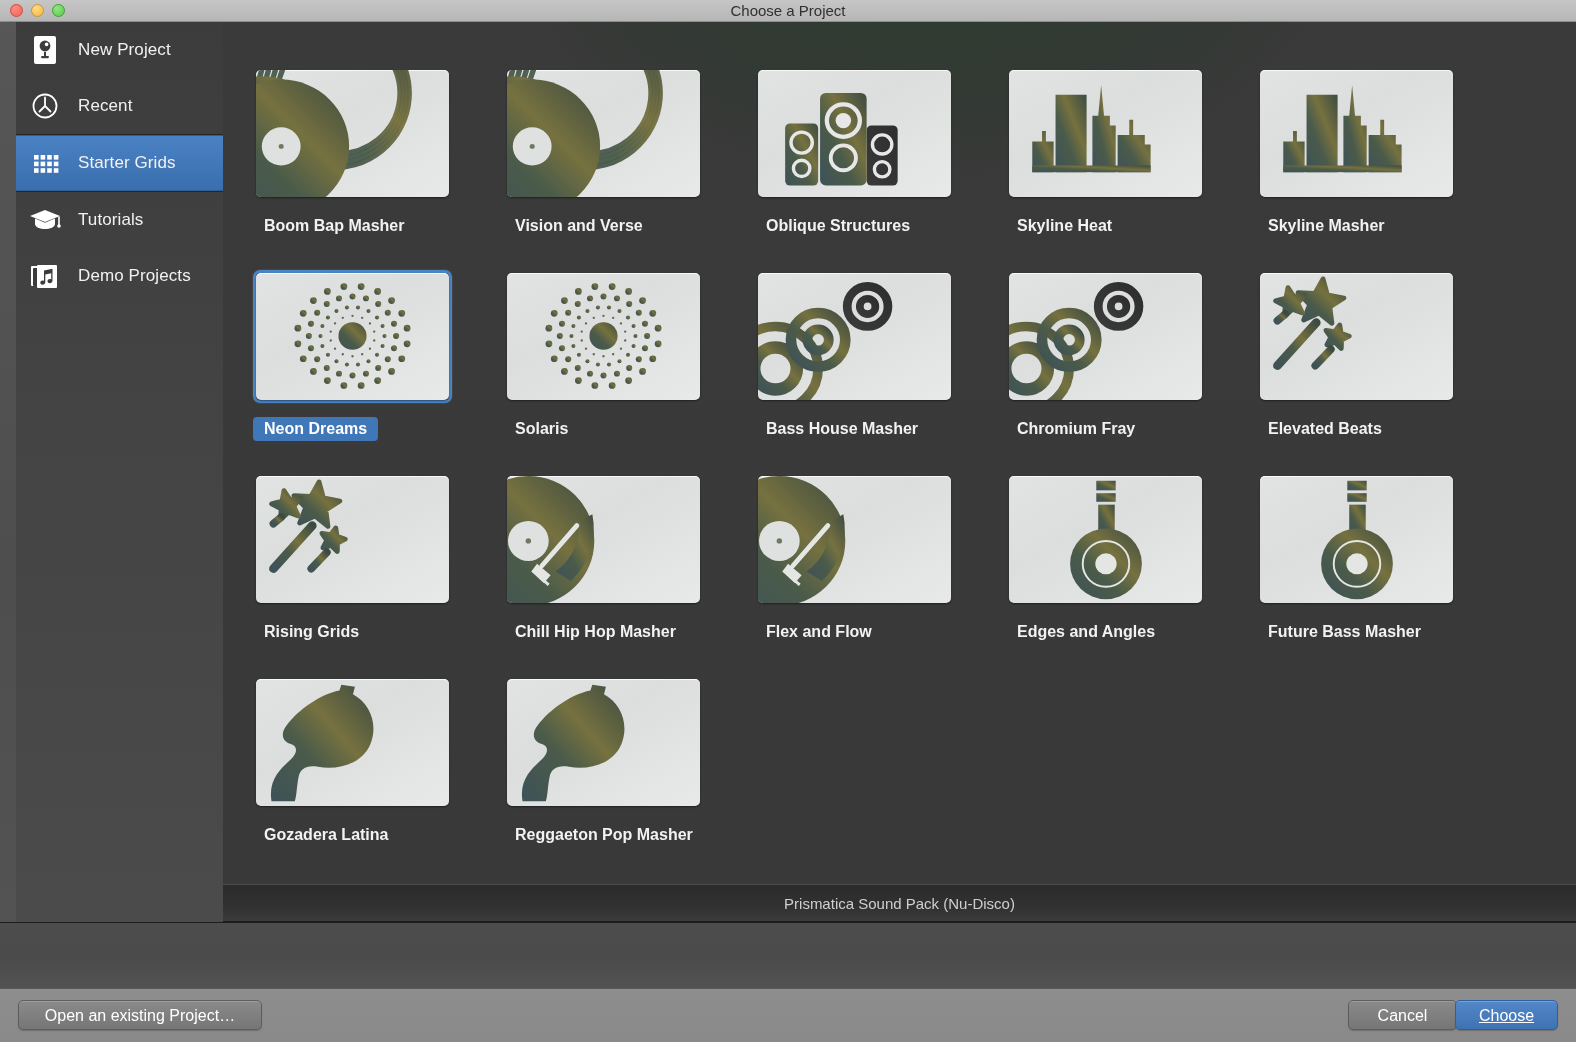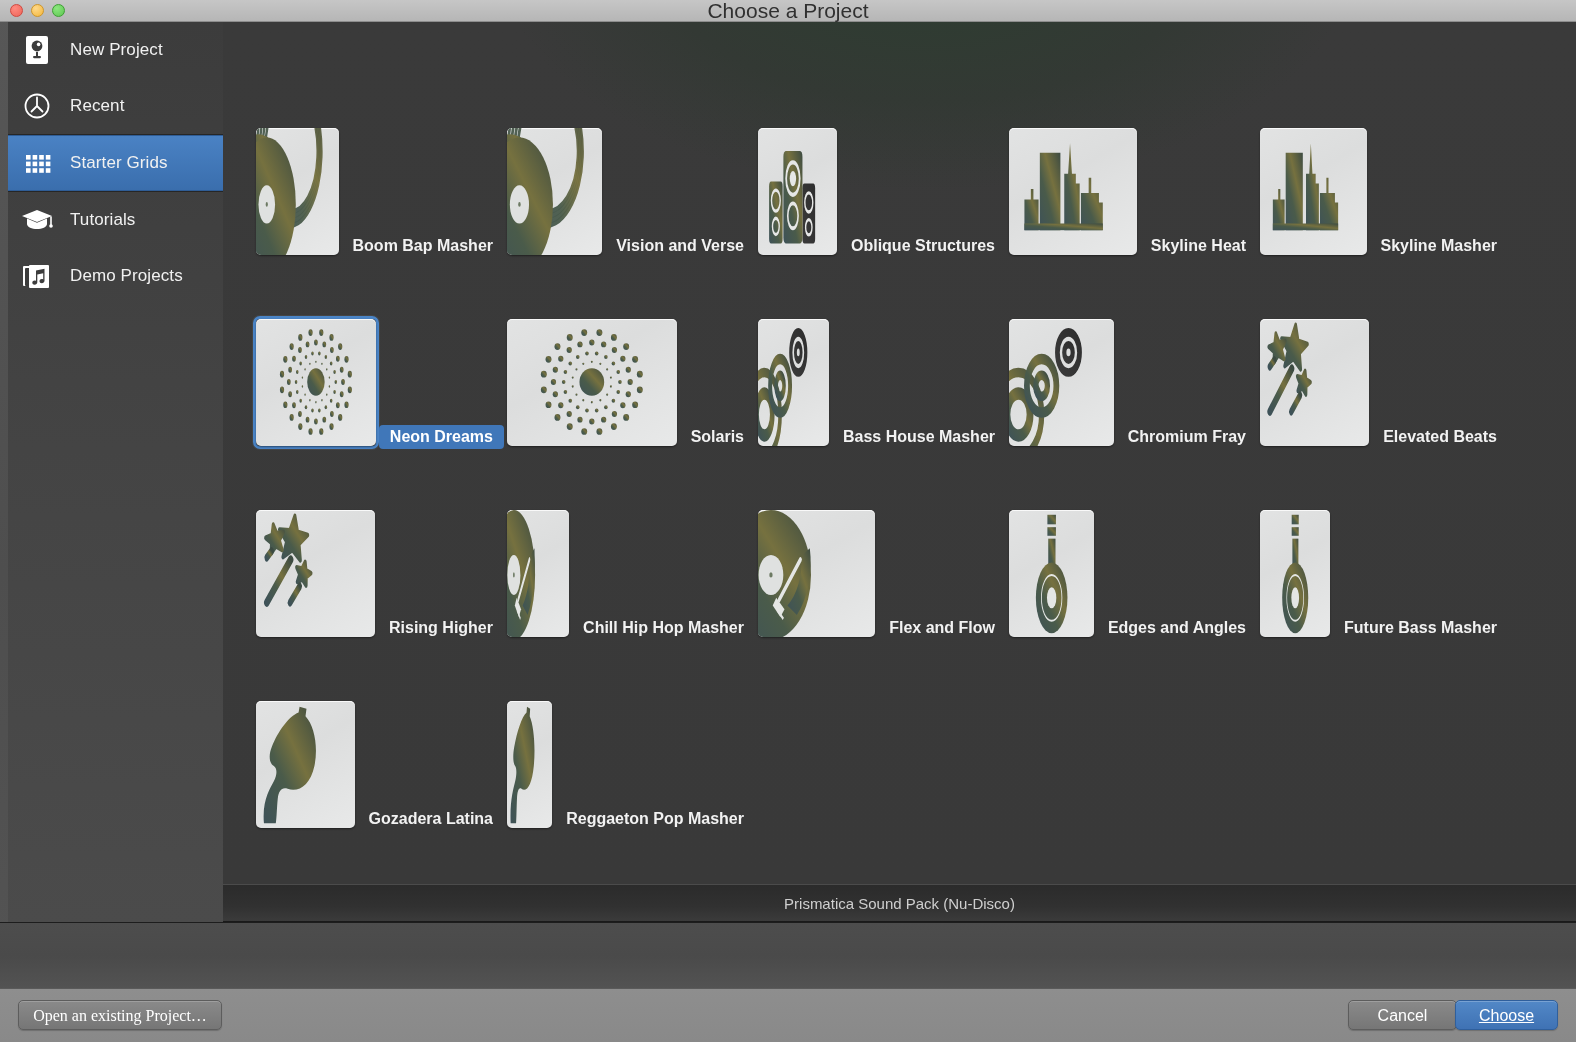--- a/index.html
+++ b/index.html
@@ -24,26 +24,26 @@
     box-sizing: border-box;
   }
   #traffic { position:absolute; left:10px; top:4px; display:flex; gap:8px; }
   .tl { width:13px; height:13px; border-radius:50%; box-sizing:border-box; }
   .tl.close { background: radial-gradient(circle at 35% 30%, #ff8a80, #ec6559); border:1px solid #d0483f; }
   .tl.min   { background: radial-gradient(circle at 35% 30%, #ffd98a, #f2b63c); border:1px solid #cf962a; }
   .tl.max   { background: radial-gradient(circle at 35% 30%, #8ce87f, #5fc552); border:1px solid #3da033; }
   #title-text {
     position:absolute; left:0; top:0; width:1576px; height:22px;
     line-height:22px; text-align:center;
-    font-size:21px; color:#303030; font-weight:400;
+    font-size:15px; color:#303030; font-weight:400;
   }
 
   
   #sidebar {
-    position:absolute; left:8px; top:22px; width:222px; height:900px;
+    position:absolute; left:16px; top:22px; width:222px; height:900px;
     background: linear-gradient(180deg,#3c3c3c 0%, #434343 40%, #4b4b4b 100%);
     border-right:1px solid #1c1c1c;
     box-sizing:border-box;
   }
   .side-group { border-bottom:1px solid #262626; }
   .side-group:last-child { border-bottom:none; }
   .side-item {
     position:relative;
     height:56px; display:flex; align-items:center;
     padding-left:12px; box-sizing:border-box;
@@ -66,22 +66,22 @@
     overflow:hidden;
   }
   #grid {
     position:absolute; left:0; top:0; width:1353px;
     padding: 45px 30px 0 30px;
     box-sizing:border-box;
     display:flex; flex-wrap:wrap;
   }
   .tile {
     width:251px; height:191px;
-    display:flex; flex-direction:row; align-items:flex-end;
-    margin-bottom:0px;
+    display:flex; flex-direction:column; align-items:flex-start;
+    margin-bottom:12px;
     cursor:default;
   }
   .thumbwrap {
     width:199px; height:133px;
     border-radius:7px;
     box-sizing:border-box;
     padding:3px;
     display:flex; align-items:center; justify-content:center;
   }
   .thumbwrap.selected {
@@ -143,21 +143,21 @@
     color:#ffffff;
     box-shadow: inset 0 1px 0 rgba(255,255,255,0.18), 0 1px 1px rgba(0,0,0,0.2);
   }
   .btn.blue {
     background: linear-gradient(180deg,#5288c7 0%, #3f72b4 100%);
     border:1px solid #2f5f9c;
     color:#ffffff;
     box-shadow: inset 0 1px 0 rgba(255,255,255,0.22), 0 1px 1px rgba(0,0,0,0.2);
     text-decoration: underline;
   }
-  #btn-open   { left:18px;   width:204px;font-family:Liberation Serif, serif; }
+  #btn-open   { left:18px;   width:244px; }
   #btn-cancel { left:1348px; width:109px; }
   #btn-choose { left:1455px; width:103px; }
 
   
   #lowerfill {
     position:absolute; left:0; top:922px; width:1576px; height:66px;
     background: linear-gradient(180deg,#4d4d4d 0%, #4a4a4a 50%, #535353 100%);
     border-top:1px solid #1d1d1d;
   }
 </style>
@@ -683,21 +683,21 @@
                 </defs>
                 <path d="M65.0 6.2 L69.5 22.9 L86.5 26.2 L72.0 35.6 L74.2 52.8 L60.7 41.9 L45.0 49.3 L51.2 33.1 L39.3 20.5 L56.6 21.4 Z" fill="url(#g10)" stroke="url(#g10)" stroke-width="5" stroke-linejoin="round"></path>
                 <path d="M28.8 15.3 L34.9 24.6 L45.9 23.1 L39.0 31.8 L43.8 41.8 L33.4 37.9 L25.4 45.6 L25.9 34.4 L16.1 29.2 L26.8 26.3 Z" fill="url(#g10)" stroke="url(#g10)" stroke-width="5" stroke-linejoin="round"></path>
                 <path d="M82.2 54.4 L83.6 63.2 L92.0 66.2 L84.1 70.2 L83.8 79.1 L77.5 72.8 L69.0 75.3 L73.0 67.4 L68.0 60.0 L76.8 61.4 Z" fill="url(#g10)" stroke="url(#g10)" stroke-width="5" stroke-linejoin="round"></path>
                 <line x1="18" y1="97" x2="58" y2="52" stroke="url(#g10)" stroke-width="9" stroke-linecap="round"></line>
                 <line x1="18" y1="50" x2="26" y2="43" stroke="url(#g10)" stroke-width="8" stroke-linecap="round"></line>
                 <line x1="57" y1="97" x2="73" y2="80" stroke="url(#g10)" stroke-width="8" stroke-linecap="round"></line>
               </svg>
             </div>
           </div>
-          <div class="tile-label">Rising Higher</div>
+          <div class="tile-label">Rising Grids</div>
         </div>
         <div class="tile">
           <div class="thumbwrap">
             <div class="thumb">
               <svg viewBox="0 0 199 133" preserveAspectRatio="none">
                 <defs>
                   <linearGradient id="g11" x1="0" y1="1" x2="1" y2="0">
                     <stop offset="0%" stop-color="#3e5258"></stop>
                     <stop offset="38%" stop-color="#4a5b4a"></stop>
                     <stop offset="62%" stop-color="#76713f"></stop>

